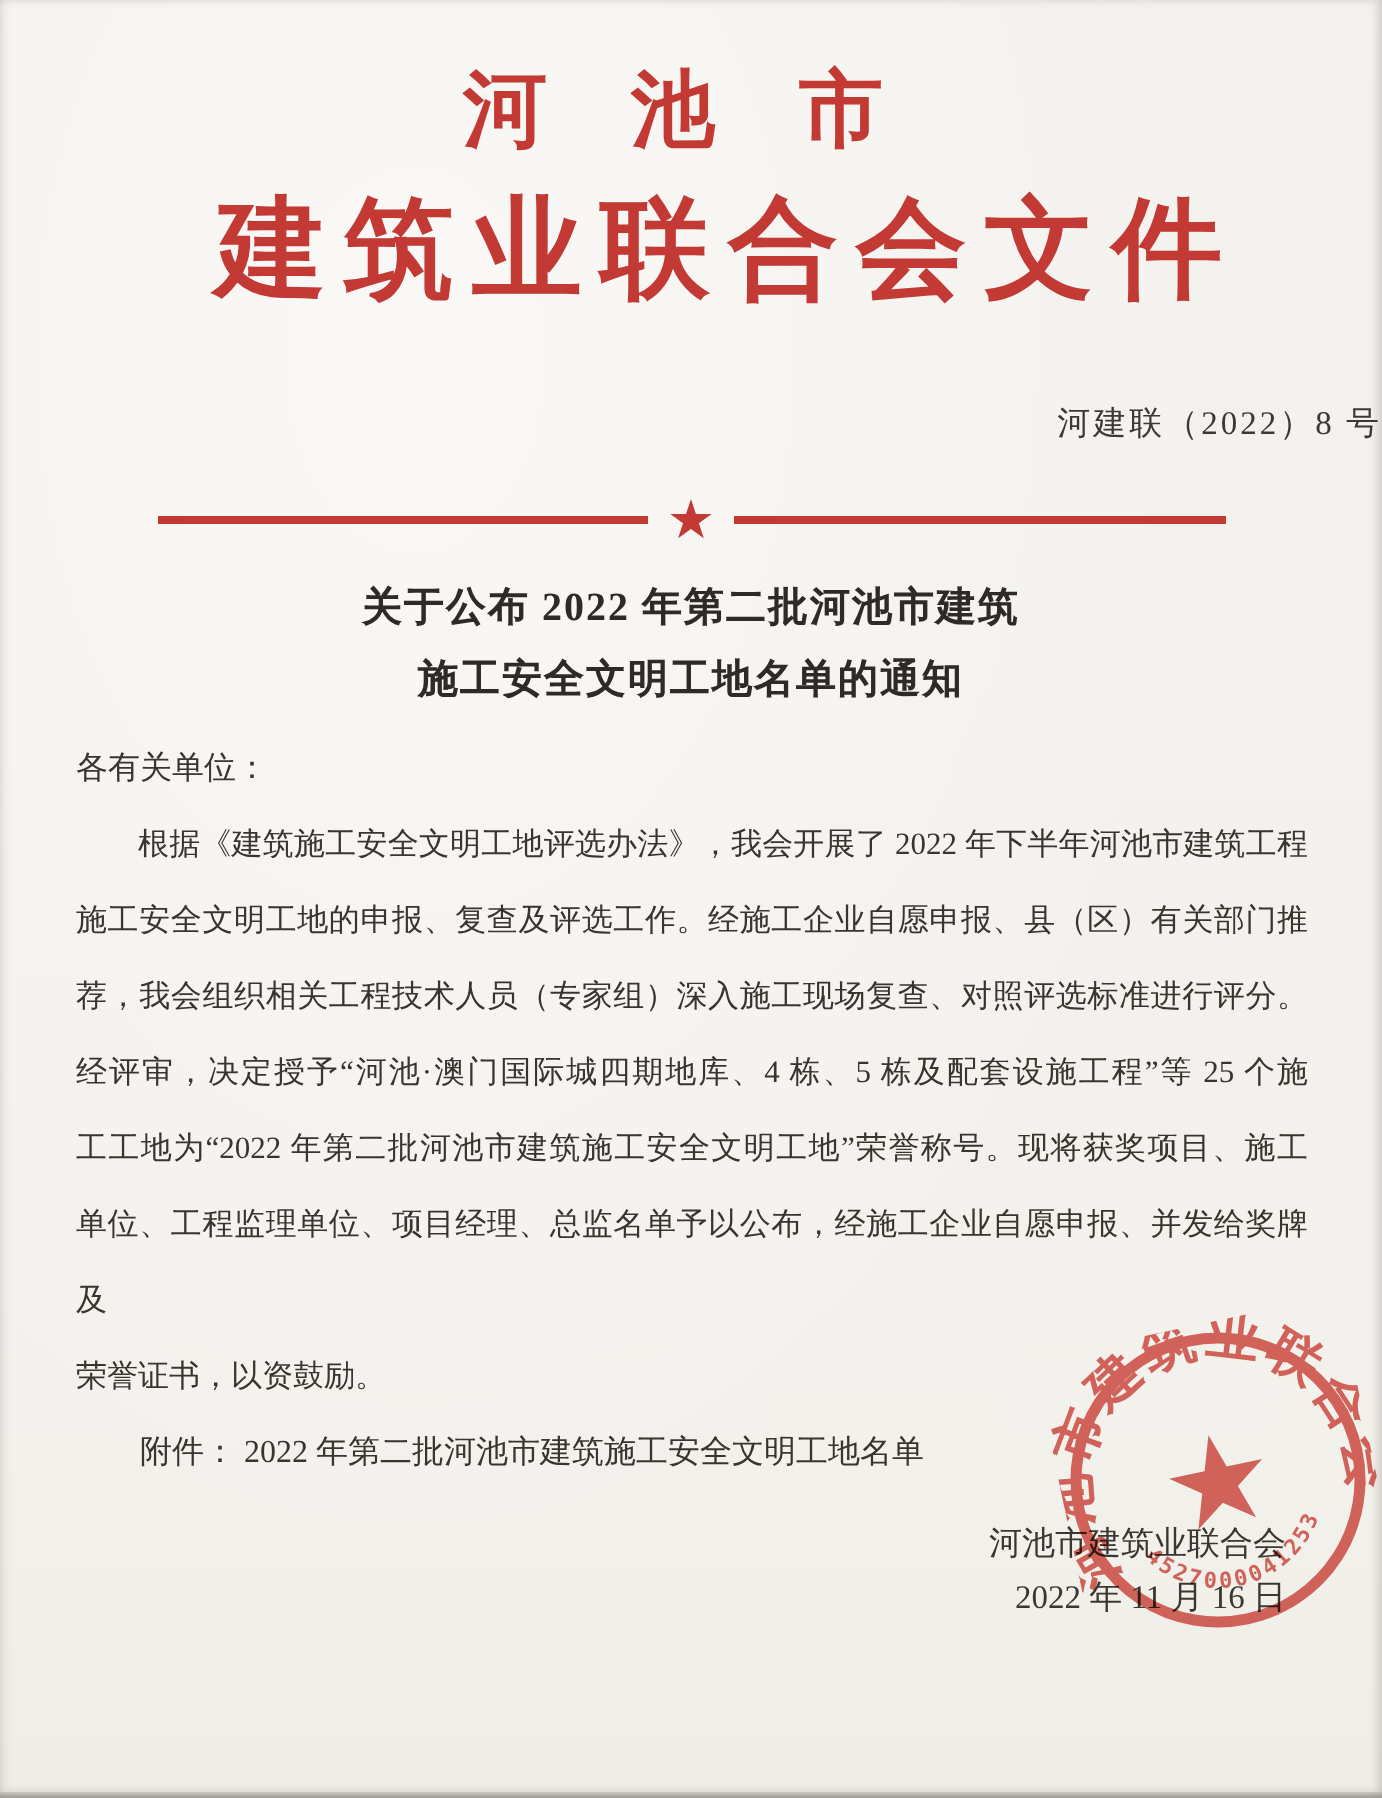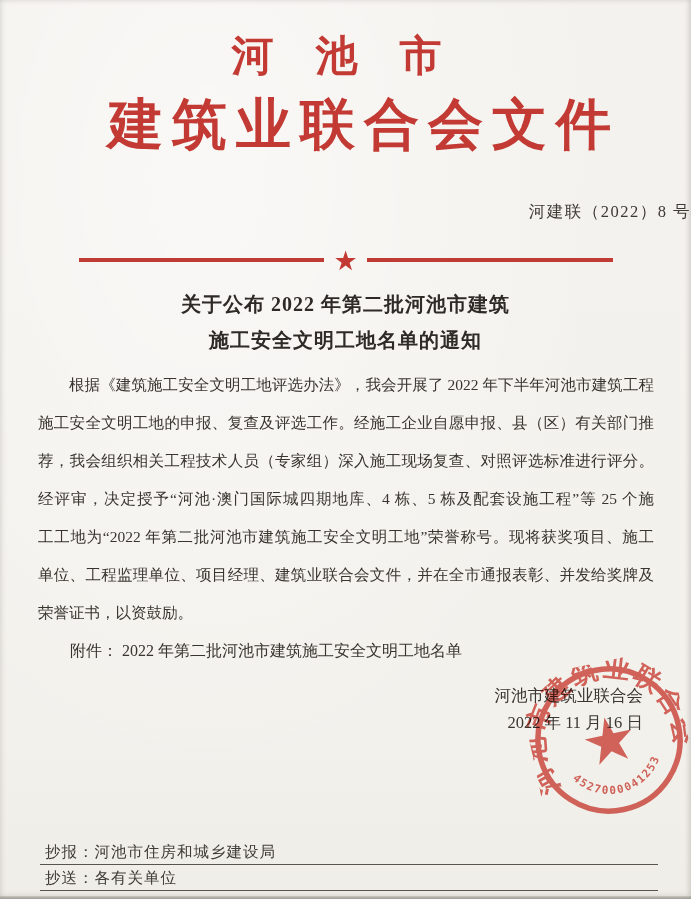--- a/index.html
+++ b/index.html
@@ -144,26 +144,27 @@
     <span class="star">★</span>
     <span class="rule"></span>
   </div>
 
   <div class="doc-title">
     <div>关于公布 2022 年第二批河池市建筑</div>
     <div>施工安全文明工地名单的通知</div>
   </div>
 
   <div class="body-block">
+    <div class="salutation">各有关单位：</div>
     <div class="pline first">根据《建筑施工安全文明工地评选办法》，我会开展了 2022 年下半年河池市建筑工程</div>
     <div class="pline">施工安全文明工地的申报、复查及评选工作。经施工企业自愿申报、县（区）有关部门推</div>
     <div class="pline">荐，我会组织相关工程技术人员（专家组）深入施工现场复查、对照评选标准进行评分。</div>
     <div class="pline">经评审，决定授予“河池·澳门国际城四期地库、4 栋、5 栋及配套设施工程”等 25 个施</div>
     <div class="pline">工工地为“2022 年第二批河池市建筑施工安全文明工地”荣誉称号。现将获奖项目、施工</div>
-    <div class="pline">单位、工程监理单位、项目经理、建筑业联合会文件，并在全市通报表彰、并发给奖牌及</div>
+    <div class="pline">单位、工程监理单位、项目经理、总监名单予以公布，经施工企业自愿申报、并发给奖牌及</div>
     <div class="pline last">荣誉证书，以资鼓励。</div>
     <div class="attachment">附件： 2022 年第二批河池市建筑施工安全文明工地名单</div>
   </div>
 
   <div class="signature">
     <div>河池市建筑业联合会</div>
     <div>2022 年 11 月 16 日</div>
   </div>
 
   <div class="seal">
@@ -176,19 +177,15 @@
       <text font-size="26" font-weight="bold" fill="#d6534a" letter-spacing="3" font-family="Liberation Serif, DejaVu Serif, serif">
         <textPath href="#sealTopArc" startOffset="2">河池市建筑业联合会</textPath>
       </text>
       <text font-size="11" font-weight="bold" fill="#d6534a" letter-spacing="1.6" font-family="DejaVu Sans Mono, monospace">
         <textPath href="#sealBottomArc" startOffset="2">4527000041253</textPath>
       </text>
       <text x="78" y="100" text-anchor="middle" font-size="62" fill="#d6534a" font-family="DejaVu Sans, sans-serif">★</text>
     </svg>
   </div>
 
-  <div class="footer">
-    <div class="frow">抄报：河池市住房和城乡建设局</div>
-    <div class="frow">抄送：各有关单位</div>
-  </div>
 
   <div class="scan-edge"></div>
 </div>
 
 </body></html>

